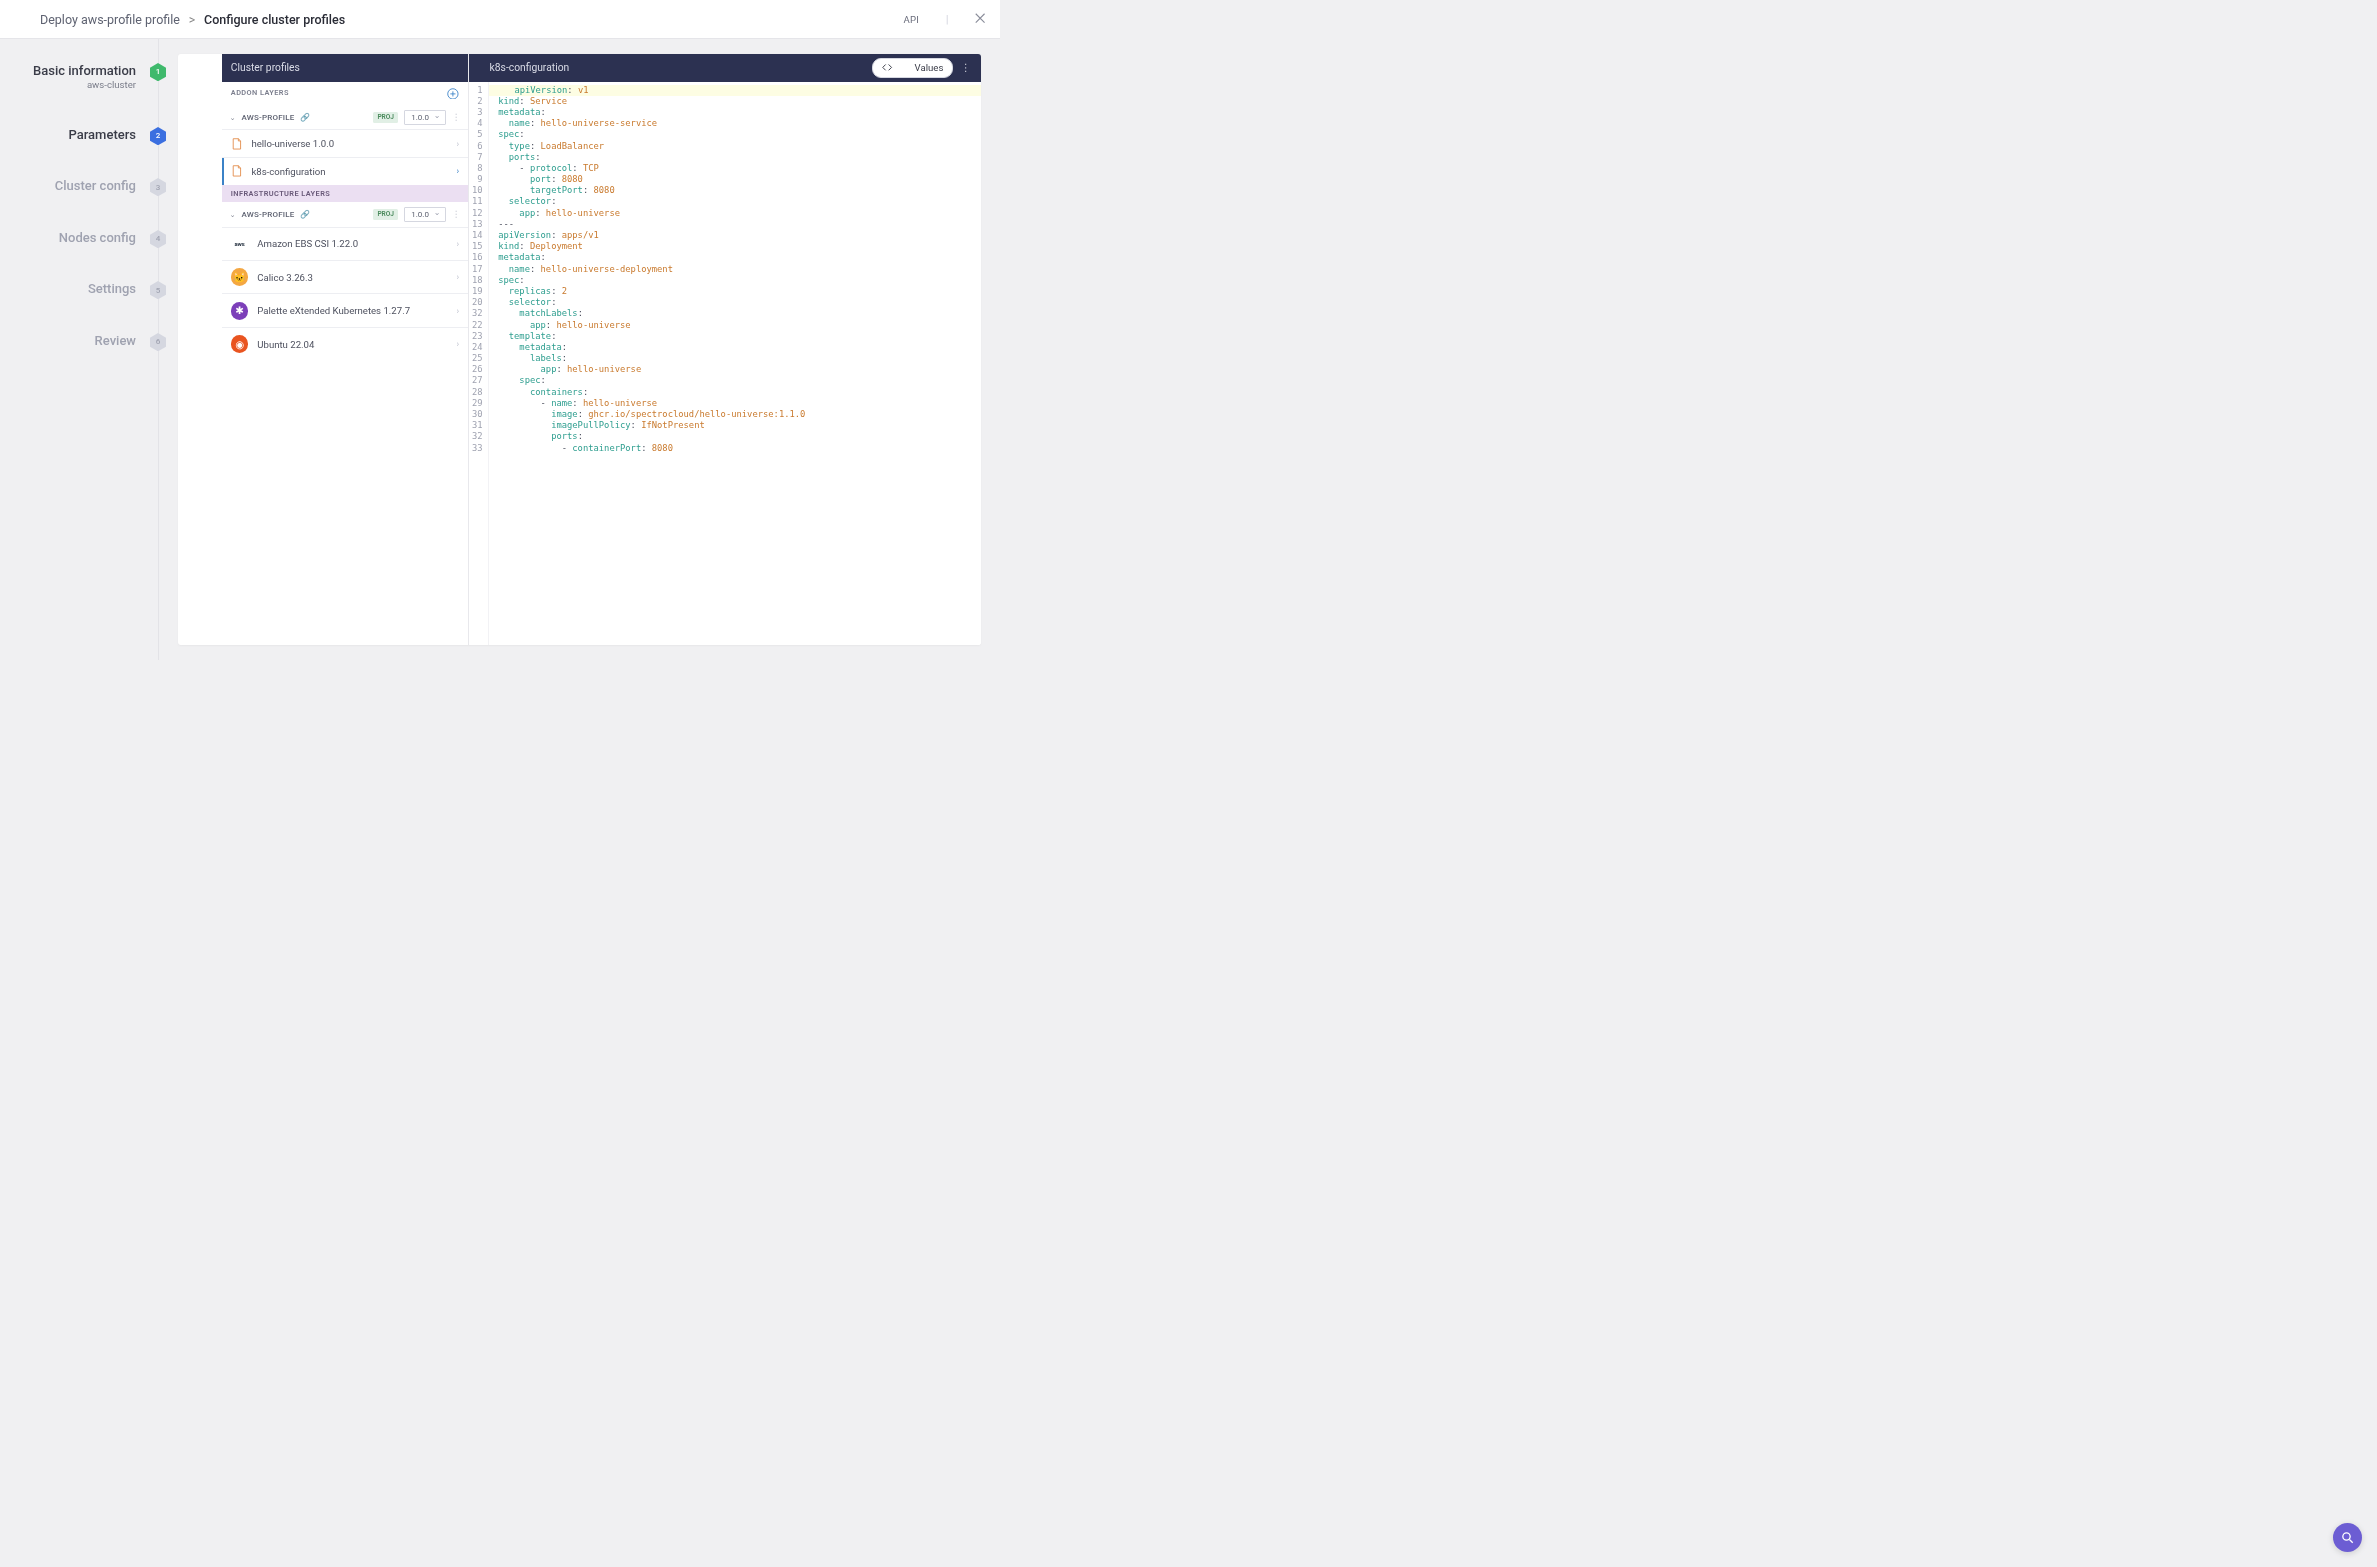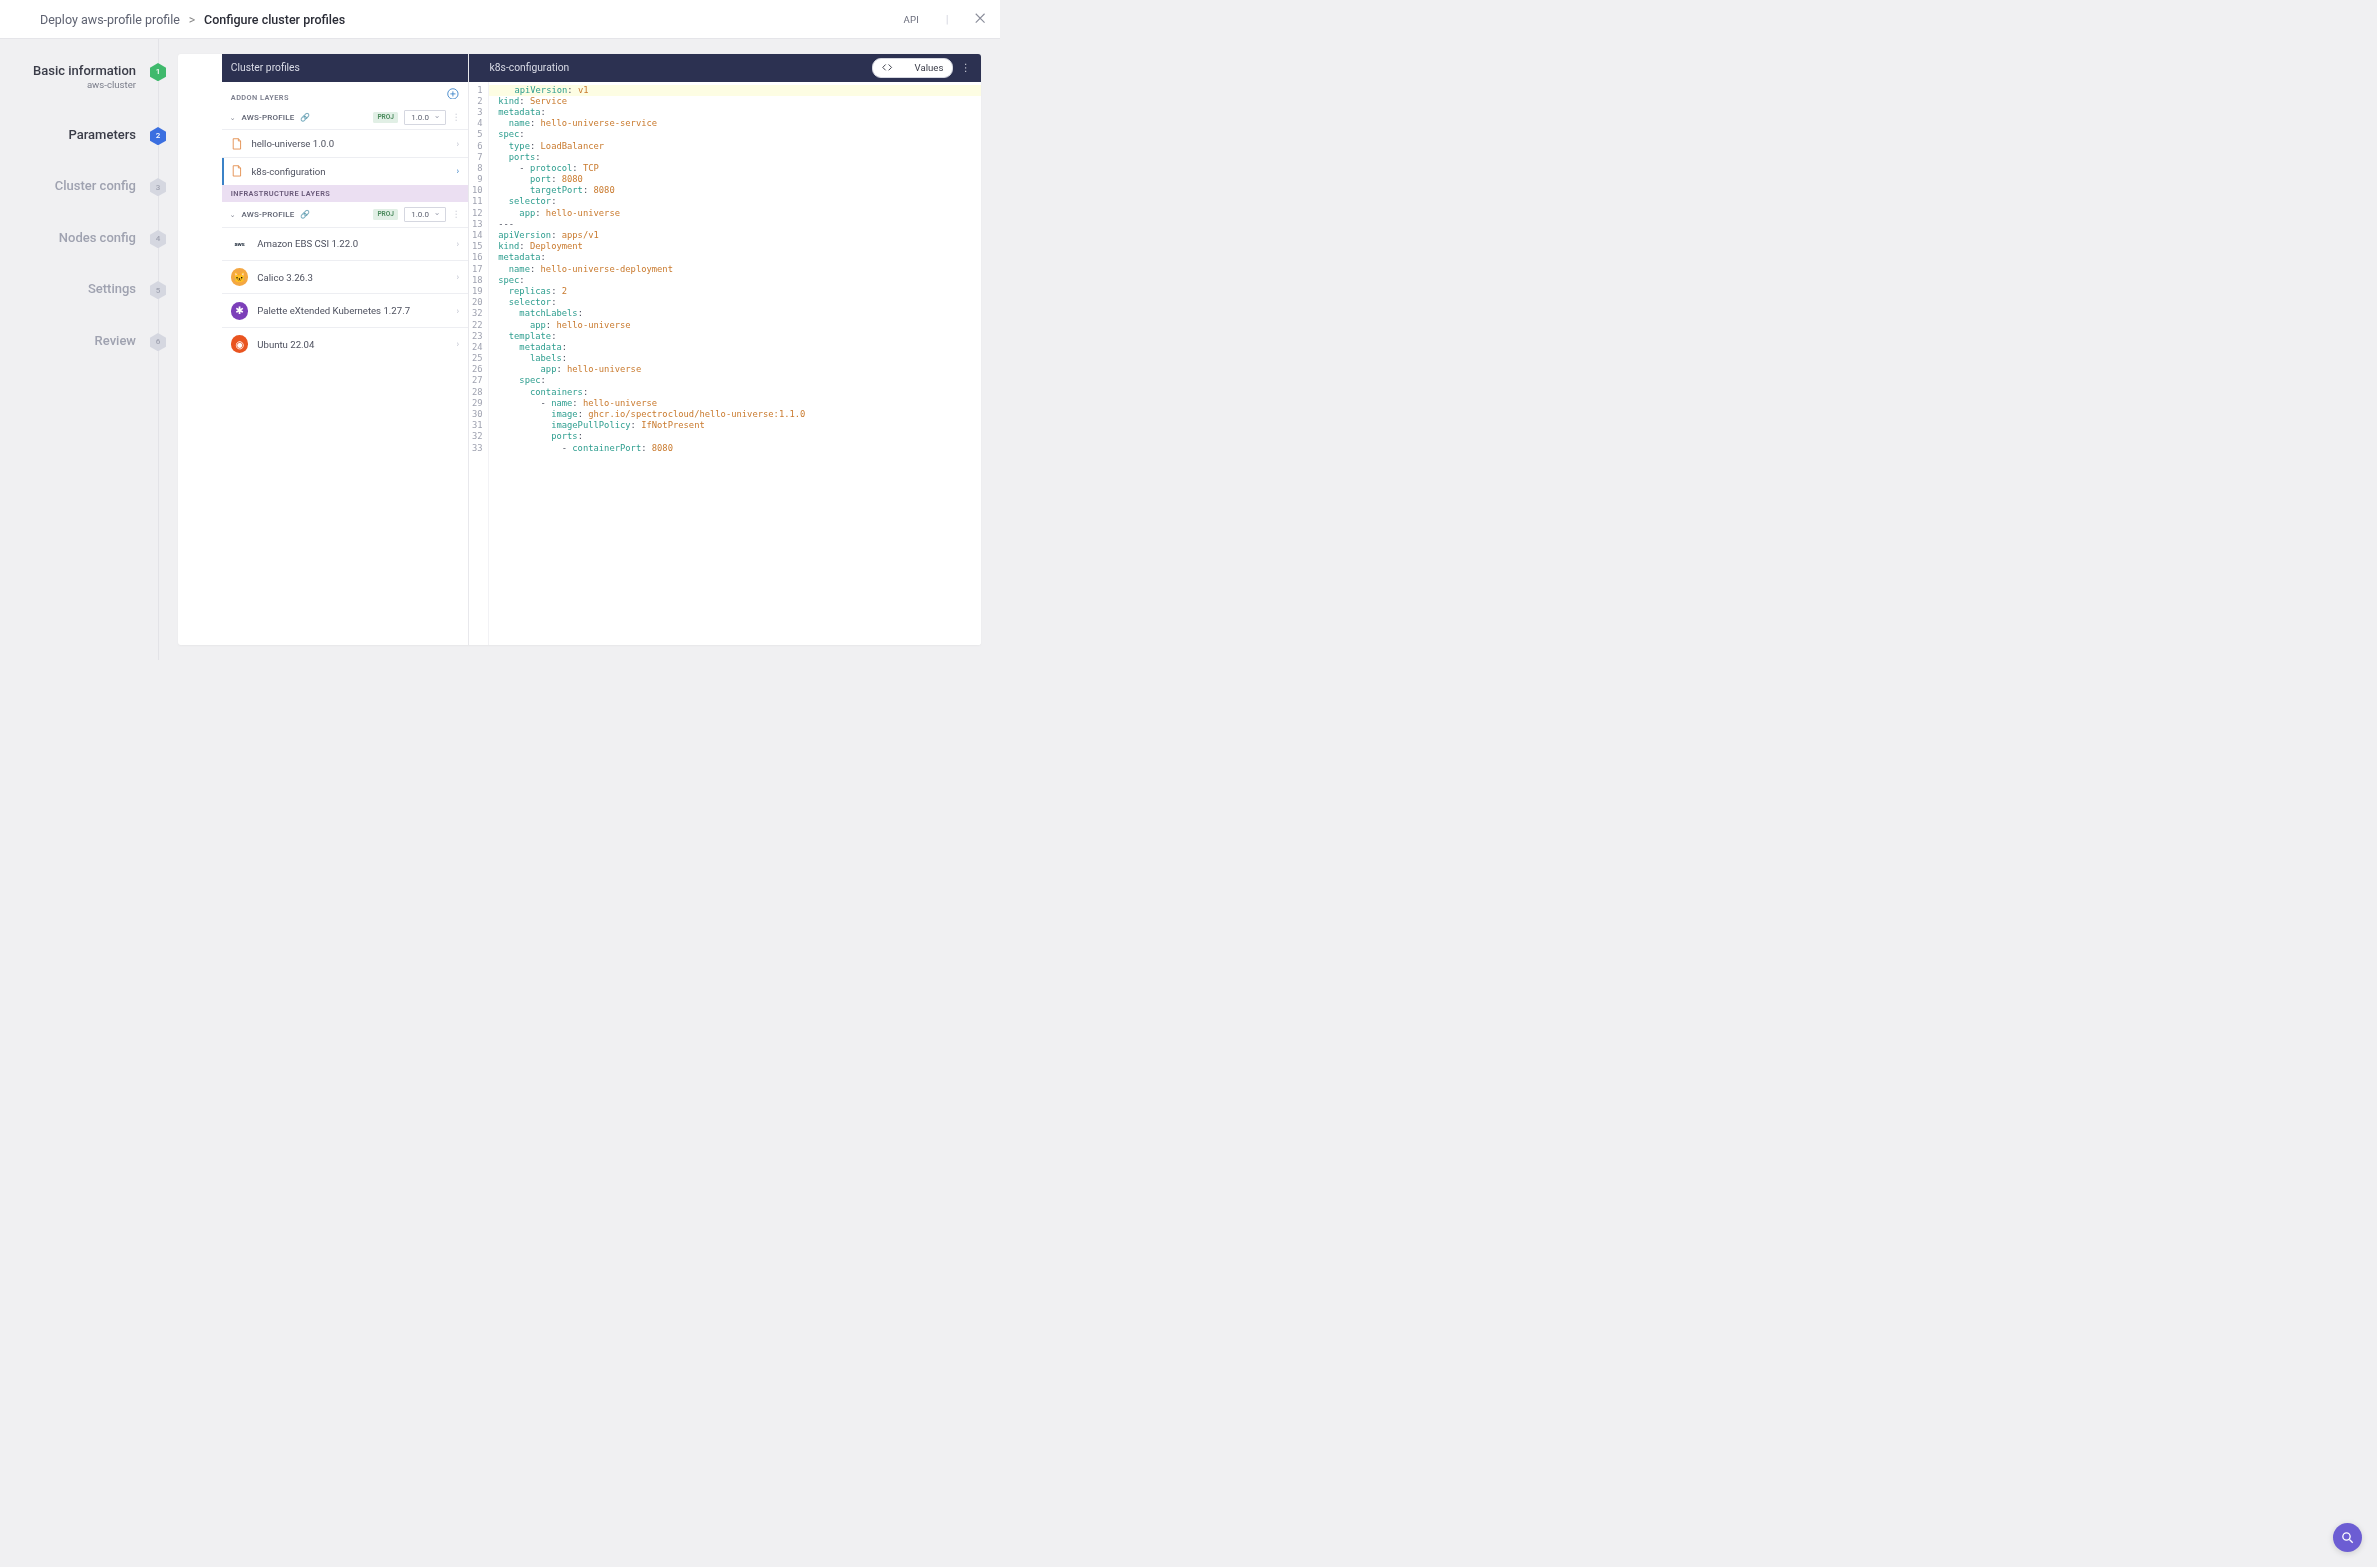--- a/index.html
+++ b/index.html
@@ -94,21 +94,21 @@
   color: #3a3c48;
   display: flex;
   align-items: center;
   gap: 22px;
   cursor: pointer;
 }
 .menu-dots { color: #c7c9d4; cursor: pointer; padding: 0 4.4px; font-size: 10.3px; }
 
 .section-hdr {
   display: flex;
-  align-items: flex-end;
+  align-items: flex-start;
   justify-content: space-between;
   padding: 5.9px 8.8px 2.9px 8.8px;
   font-size: 7.4px;
   letter-spacing: 0.4px;
   color: #7c7f8e;
   font-weight: 600;
 }
 .add-btn { color: #3b82c7; cursor: pointer; font-size: 11.8px; }
 
 .profile-row {

